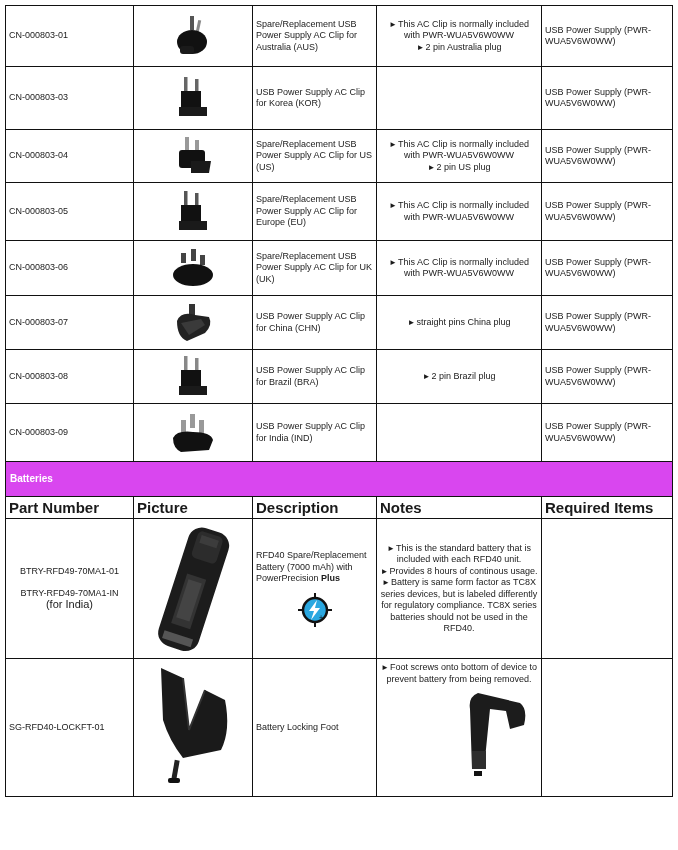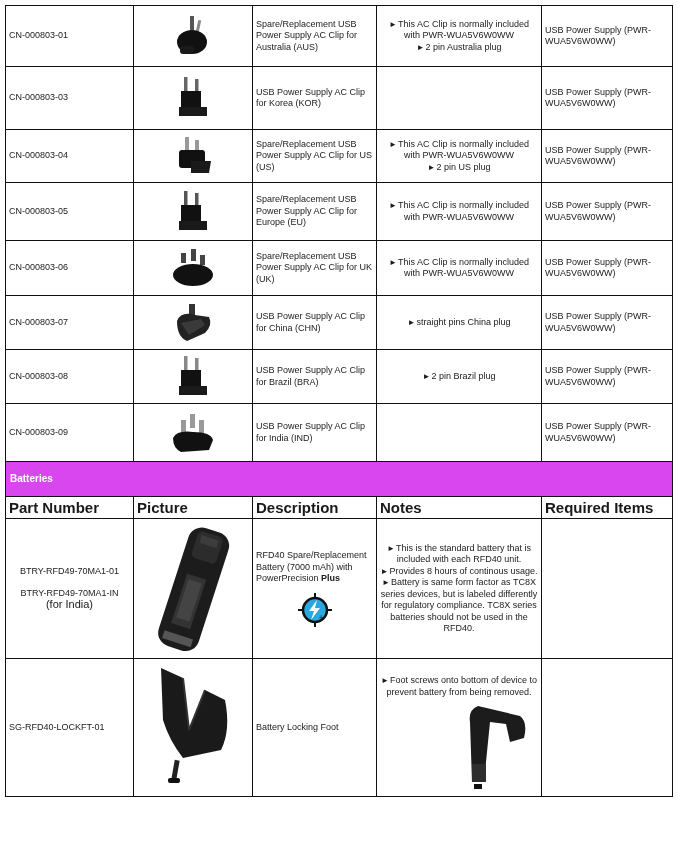--- a/index.html
+++ b/index.html
@@ -219,21 +219,21 @@
       <td>SG-RFD40-LOCKFT-01</td>
       <td class="pic">
         <svg width="100" height="135" viewBox="0 0 100 135">
           <path d="M18 8 L40 18 L46 70 L62 30 L82 40 Q88 70 78 90 L40 98 Q26 80 20 60 Z" fill="#1a1a1a"></path>
           <path d="M40 18 L46 70 L62 30" fill="none" stroke="#333" stroke-width="2"></path>
           <rect x="30" y="100" width="5" height="20" fill="#222" transform="rotate(10 32 110)"></rect>
           <rect x="25" y="118" width="12" height="5" rx="2" fill="#111"></rect>
         </svg>
       </td>
       <td><span>Battery Locking Foot</span></td>
-      <td style="vertical-align:top; padding-top:16px;margin-top:8px;">
+      <td style="vertical-align:top; padding-top:3px;margin-top:8px;">
         <span class="note-line"><span class="arrow">►</span><span>Foot screws onto bottom of device to prevent battery from being removed.</span></span>
         <svg width="80" height="90" viewBox="0 0 80 90" style="display:block; margin: 4px 0 0 70px;">
           <path d="M28 4 L70 14 Q78 20 74 36 L60 40 L56 22 L40 20 L34 80 L22 80 L20 20 Q18 8 28 4 Z" fill="#1c1c1c"></path>
           <rect x="22" y="62" width="14" height="18" fill="#2e2e2e"></rect>
           <rect x="24" y="82" width="8" height="5" fill="#111"></rect>
         </svg>
       </td>
       <td></td>
     </tr>
   </tbody>

